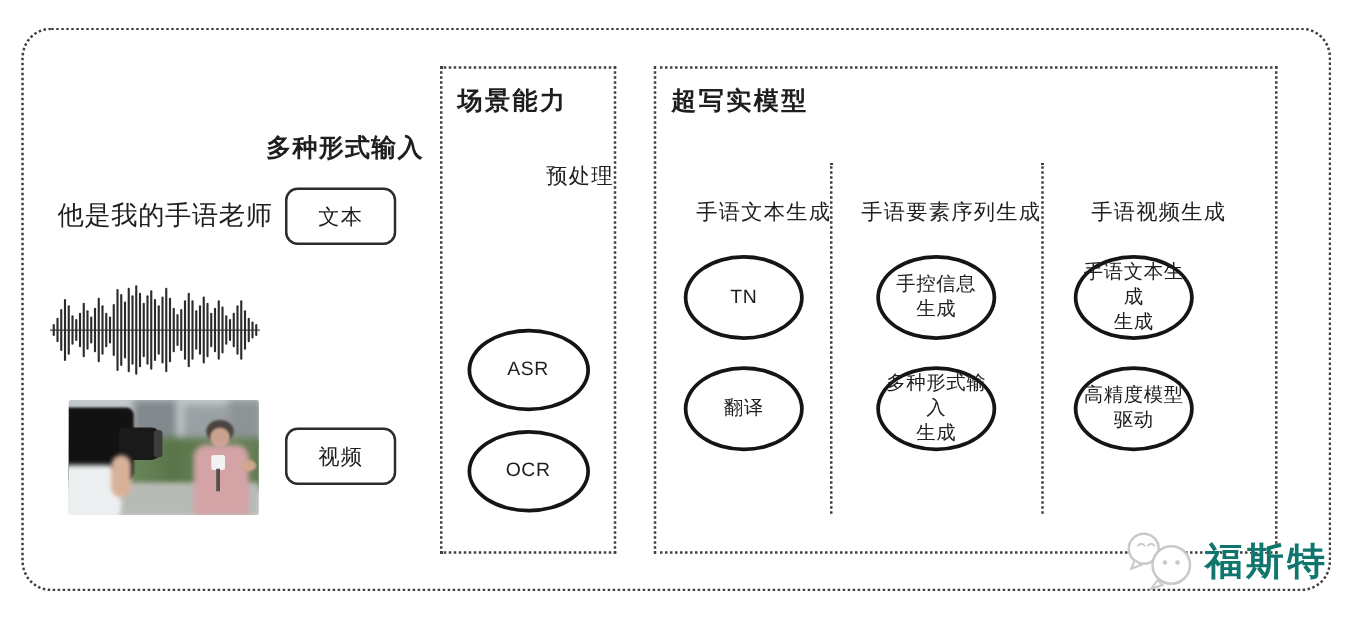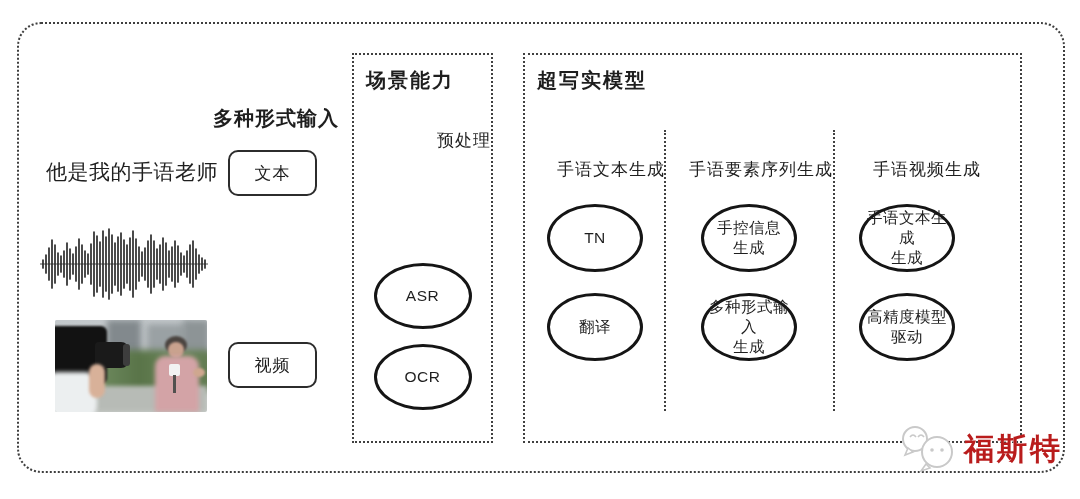--- a/index.html
+++ b/index.html
@@ -82,21 +82,21 @@
   .col3{left:308px;width:148px;}
   .col-header{
     position:absolute;top:103px;left:0;width:100%;text-align:right;
     font-size:17px;letter-spacing:1px;white-space:nowrap;
   }
   .core-e{left:50%;transform:translateX(-50%);width:90px;height:62px;}
   .row1{top:149px}.row2{top:238px}
   
   .watermark{position:absolute;left:898px;top:424px;display:flex;align-items:center;}
   .wm-text{
-    font-size:30px;font-weight:700;color:#b91c1c;letter-spacing:3px;
+    font-size:30px;font-weight:700;color:#0f766e;letter-spacing:3px;
     text-shadow:0 1px 0 #ffffff;margin-left:2px;white-space:nowrap;
   }
 </style>
 </head>
 <body>
 
 <div class="canvas">
 
   <div class="outer-border"></div>
 

